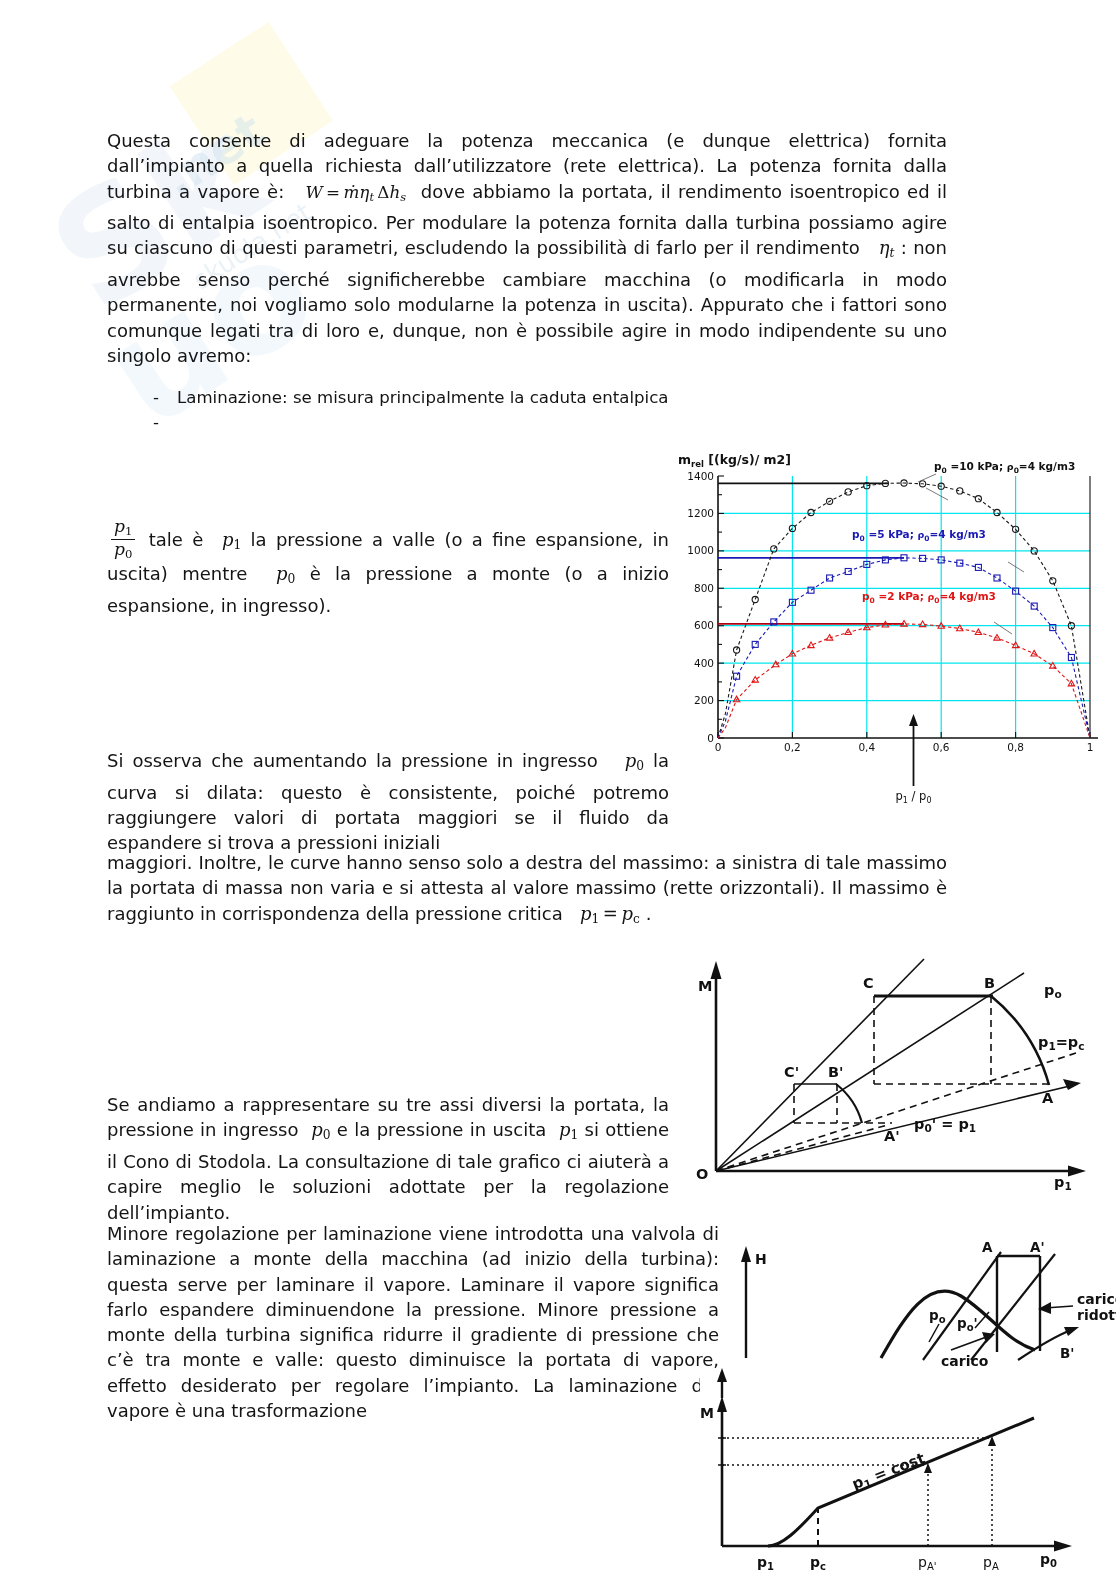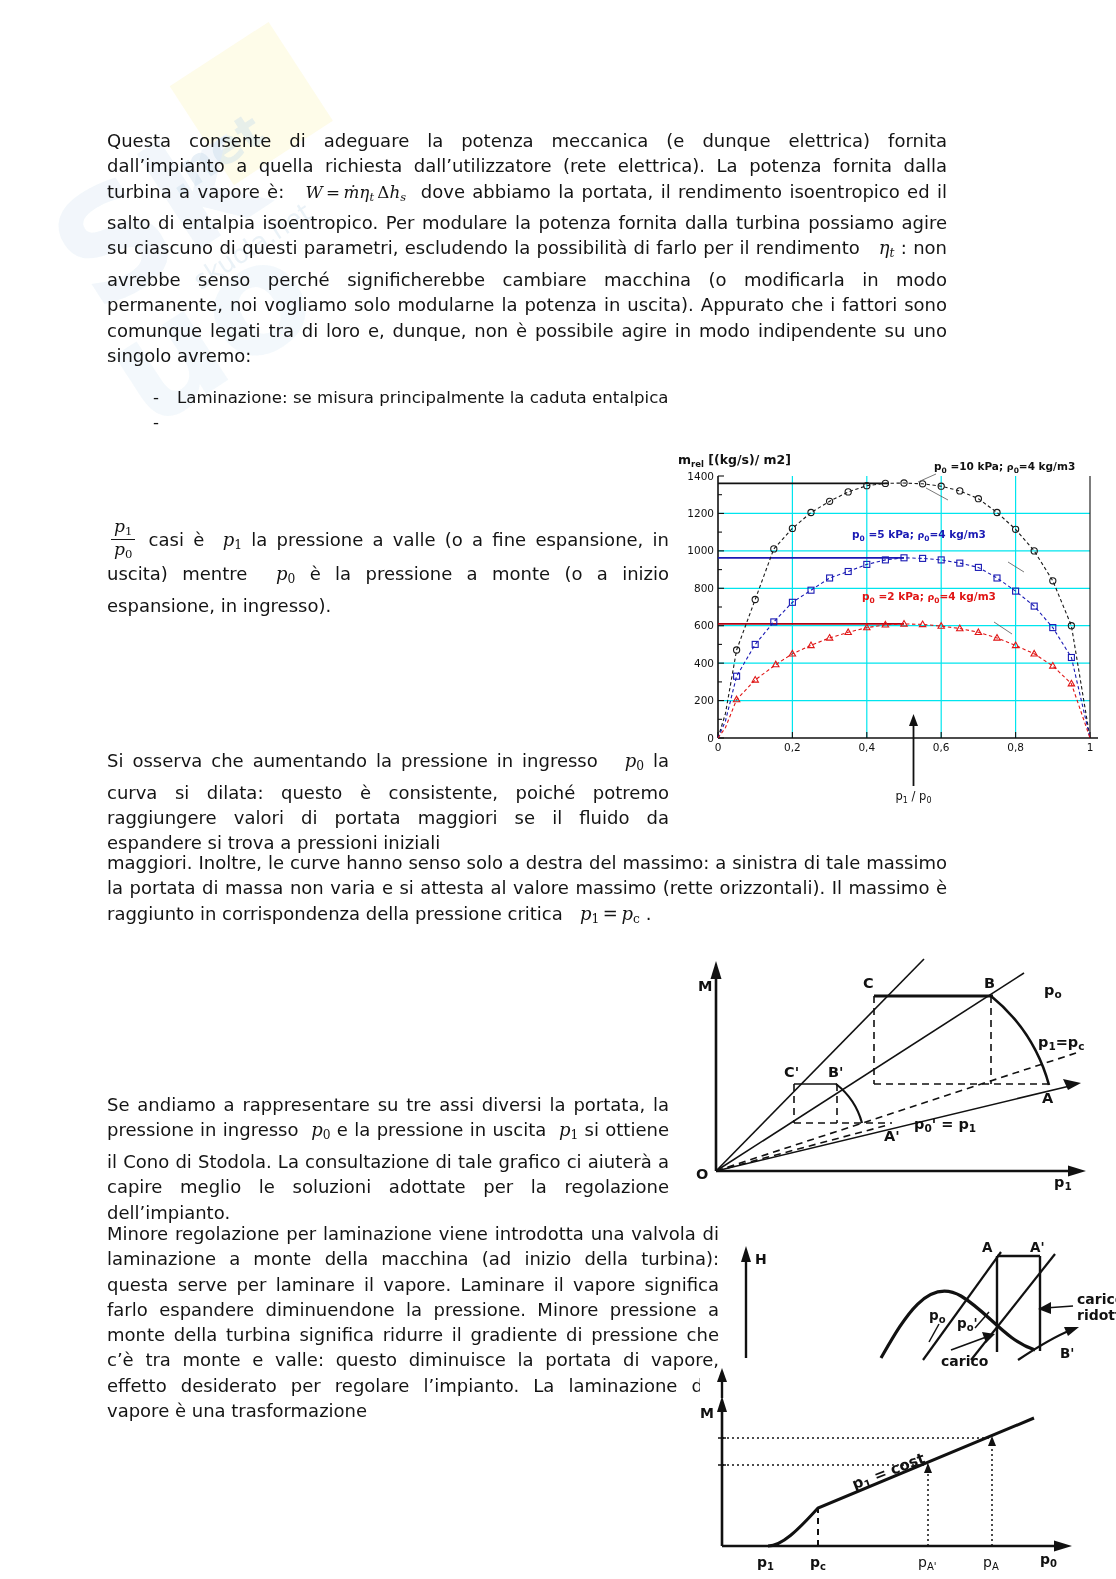--- a/index.html
+++ b/index.html
@@ -75,21 +75,21 @@
   <ul class="dash">
     <li><span class="d">-</span><span>Laminazione: se misura principalmente la caduta entalpica</span></li>
     <li><span class="d">-</span></li>
   </ul>
 </div>
 
 
 <div class="col" style="left:107px;top:518px;width:562px;">
   <p class="body">
     <span class="frac"><span class="num">p<sub class="sbn">1</sub></span><span class="den">p<sub class="sbn">0</sub></span></span>
-    <span>casi è</span>
+    <span>tale è</span>
     <span class="mathi">&nbsp;p<sub class="sbn">1</sub>&nbsp;</span><span>la pressione a valle (o a fine espansione, in uscita) mentre</span>
     <span class="mathi">&nbsp;p<sub class="sbn">0</sub>&nbsp;</span><span>è la pressione a monte (o a inizio espansione, in ingresso).</span></p>
 </div>
 
 <div class="col" style="left:107px;top:748px;width:562px;">
   <p class="body"><span>Si osserva che aumentando la pressione in ingresso</span>
     <span class="mathi">&nbsp;&nbsp;p<sub class="sbn">0</sub>&nbsp;</span><span>la curva si dilata: questo è consistente, poiché potremo raggiungere valori di portata maggiori se il fluido da espandere si trova a pressioni iniziali</span></p>
 </div>
 
 <div class="col" style="left:107px;top:850px;width:840px;">

